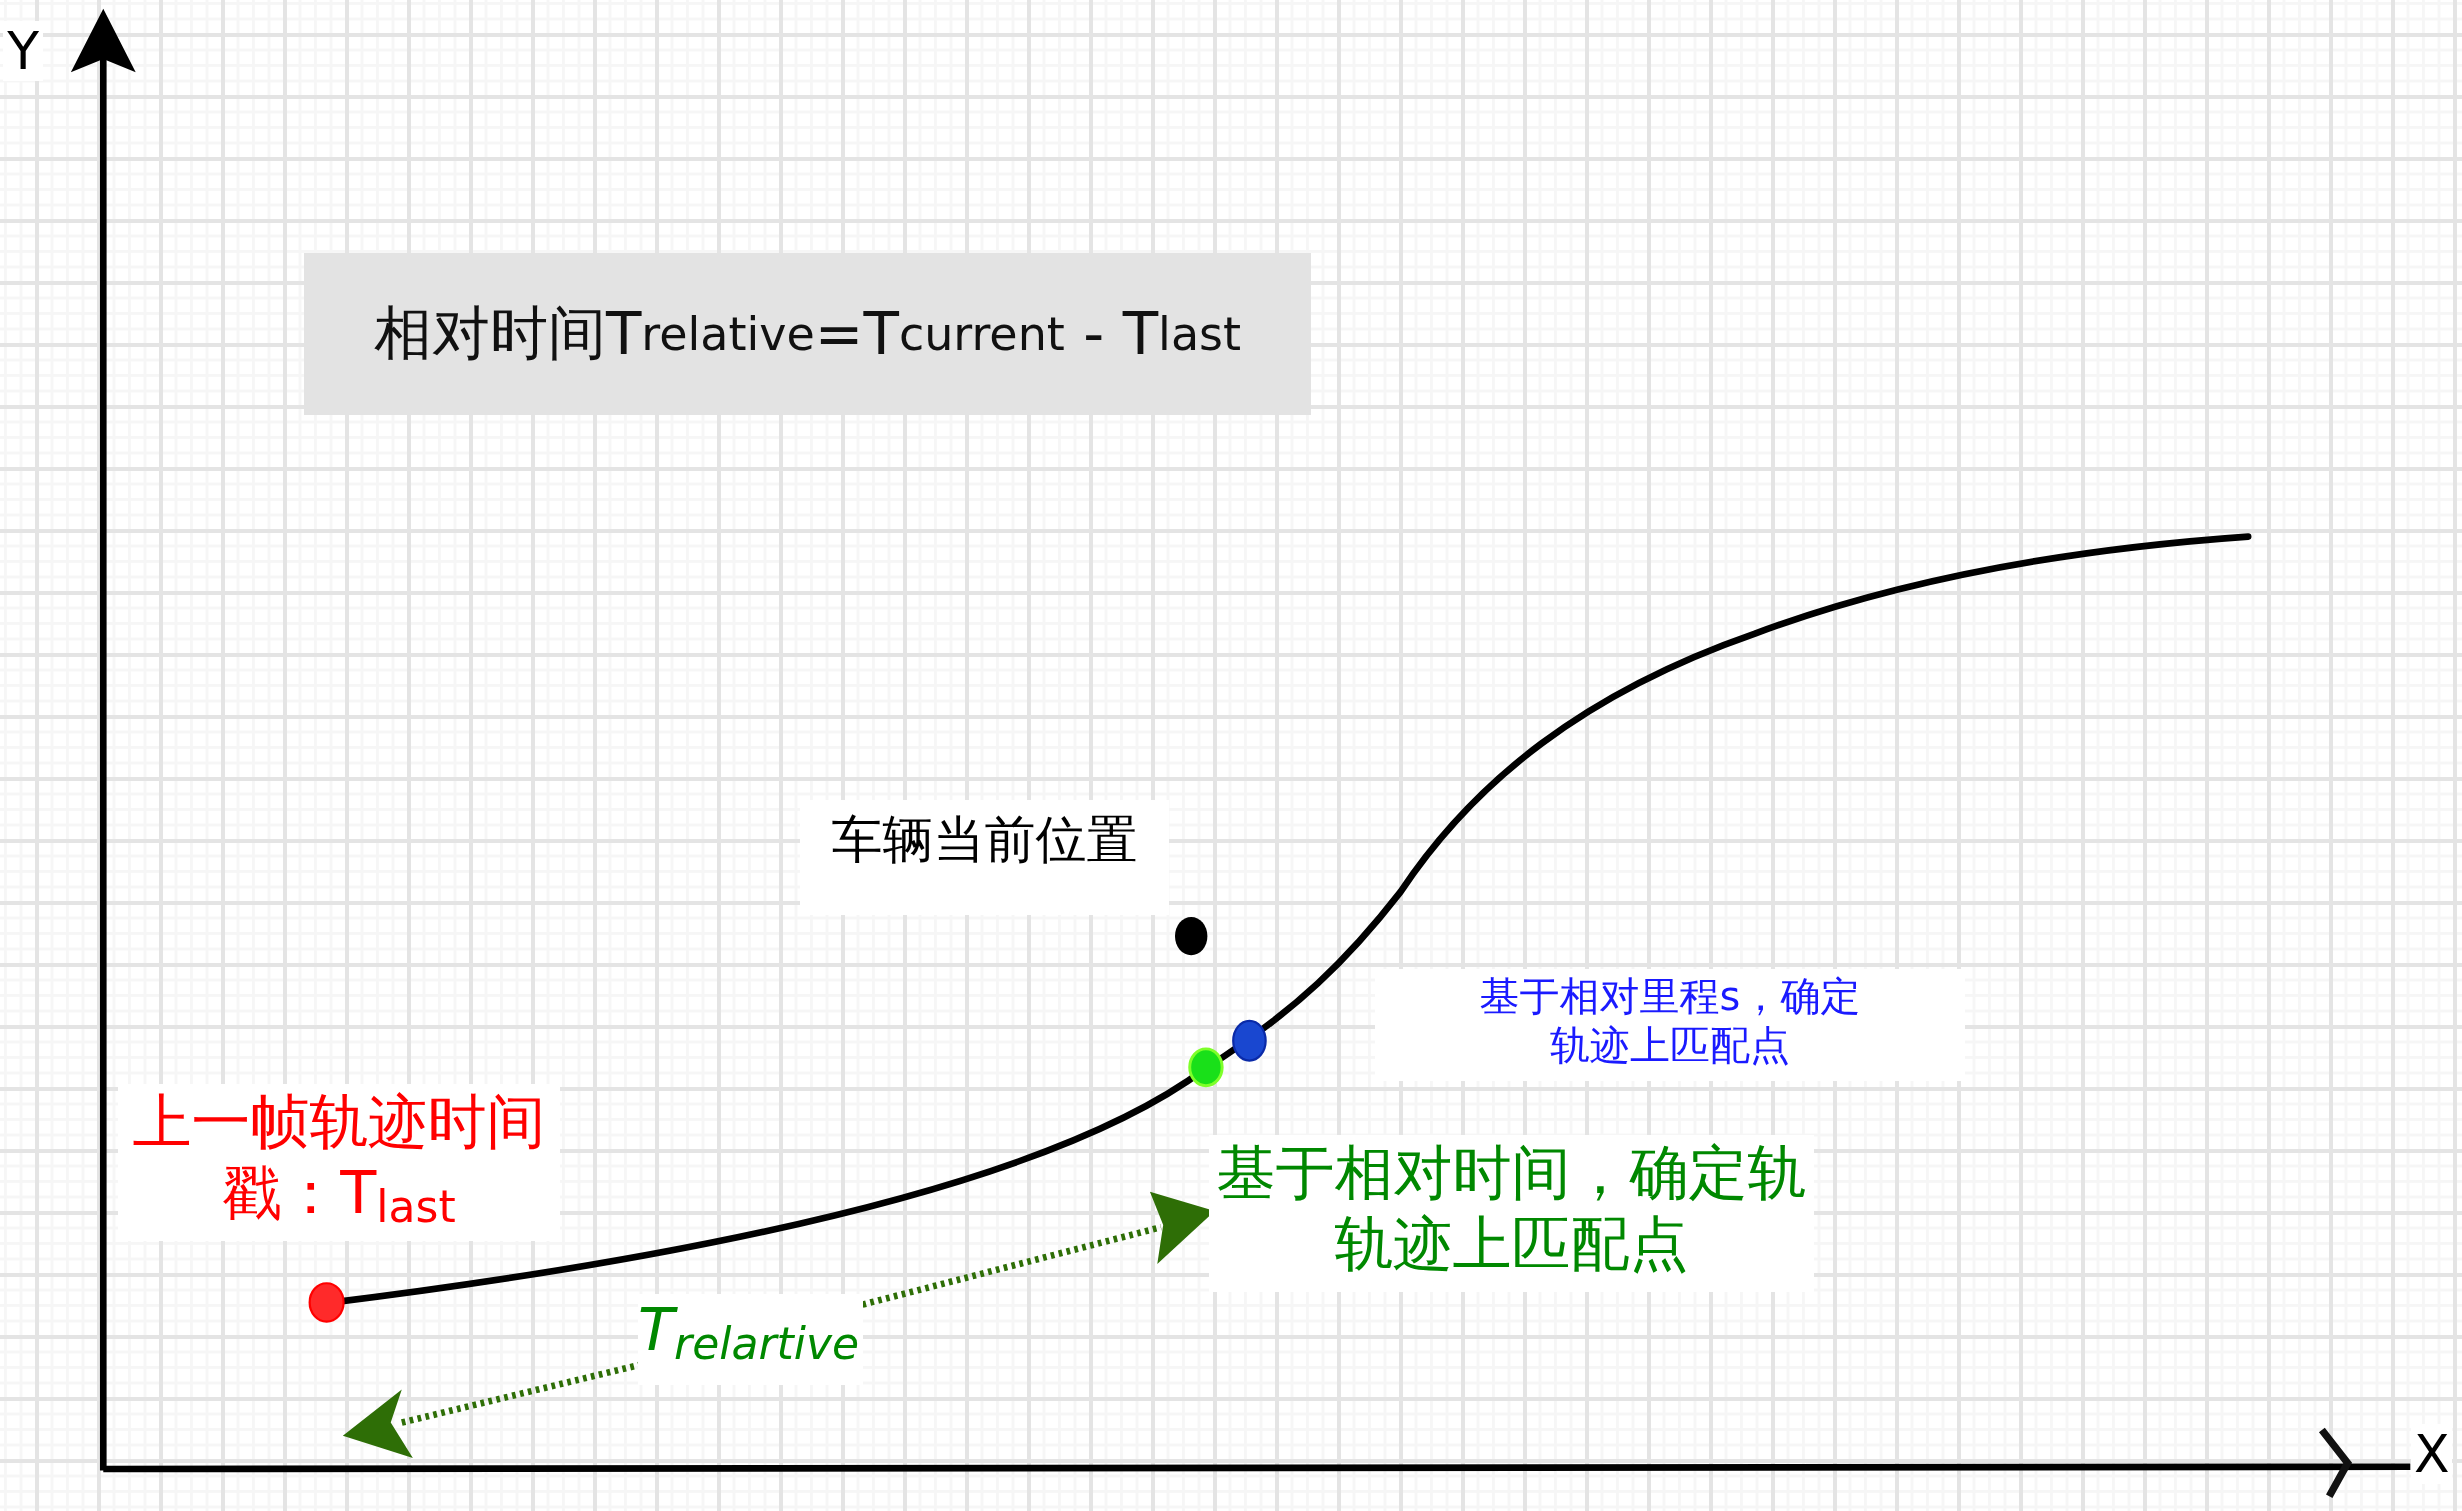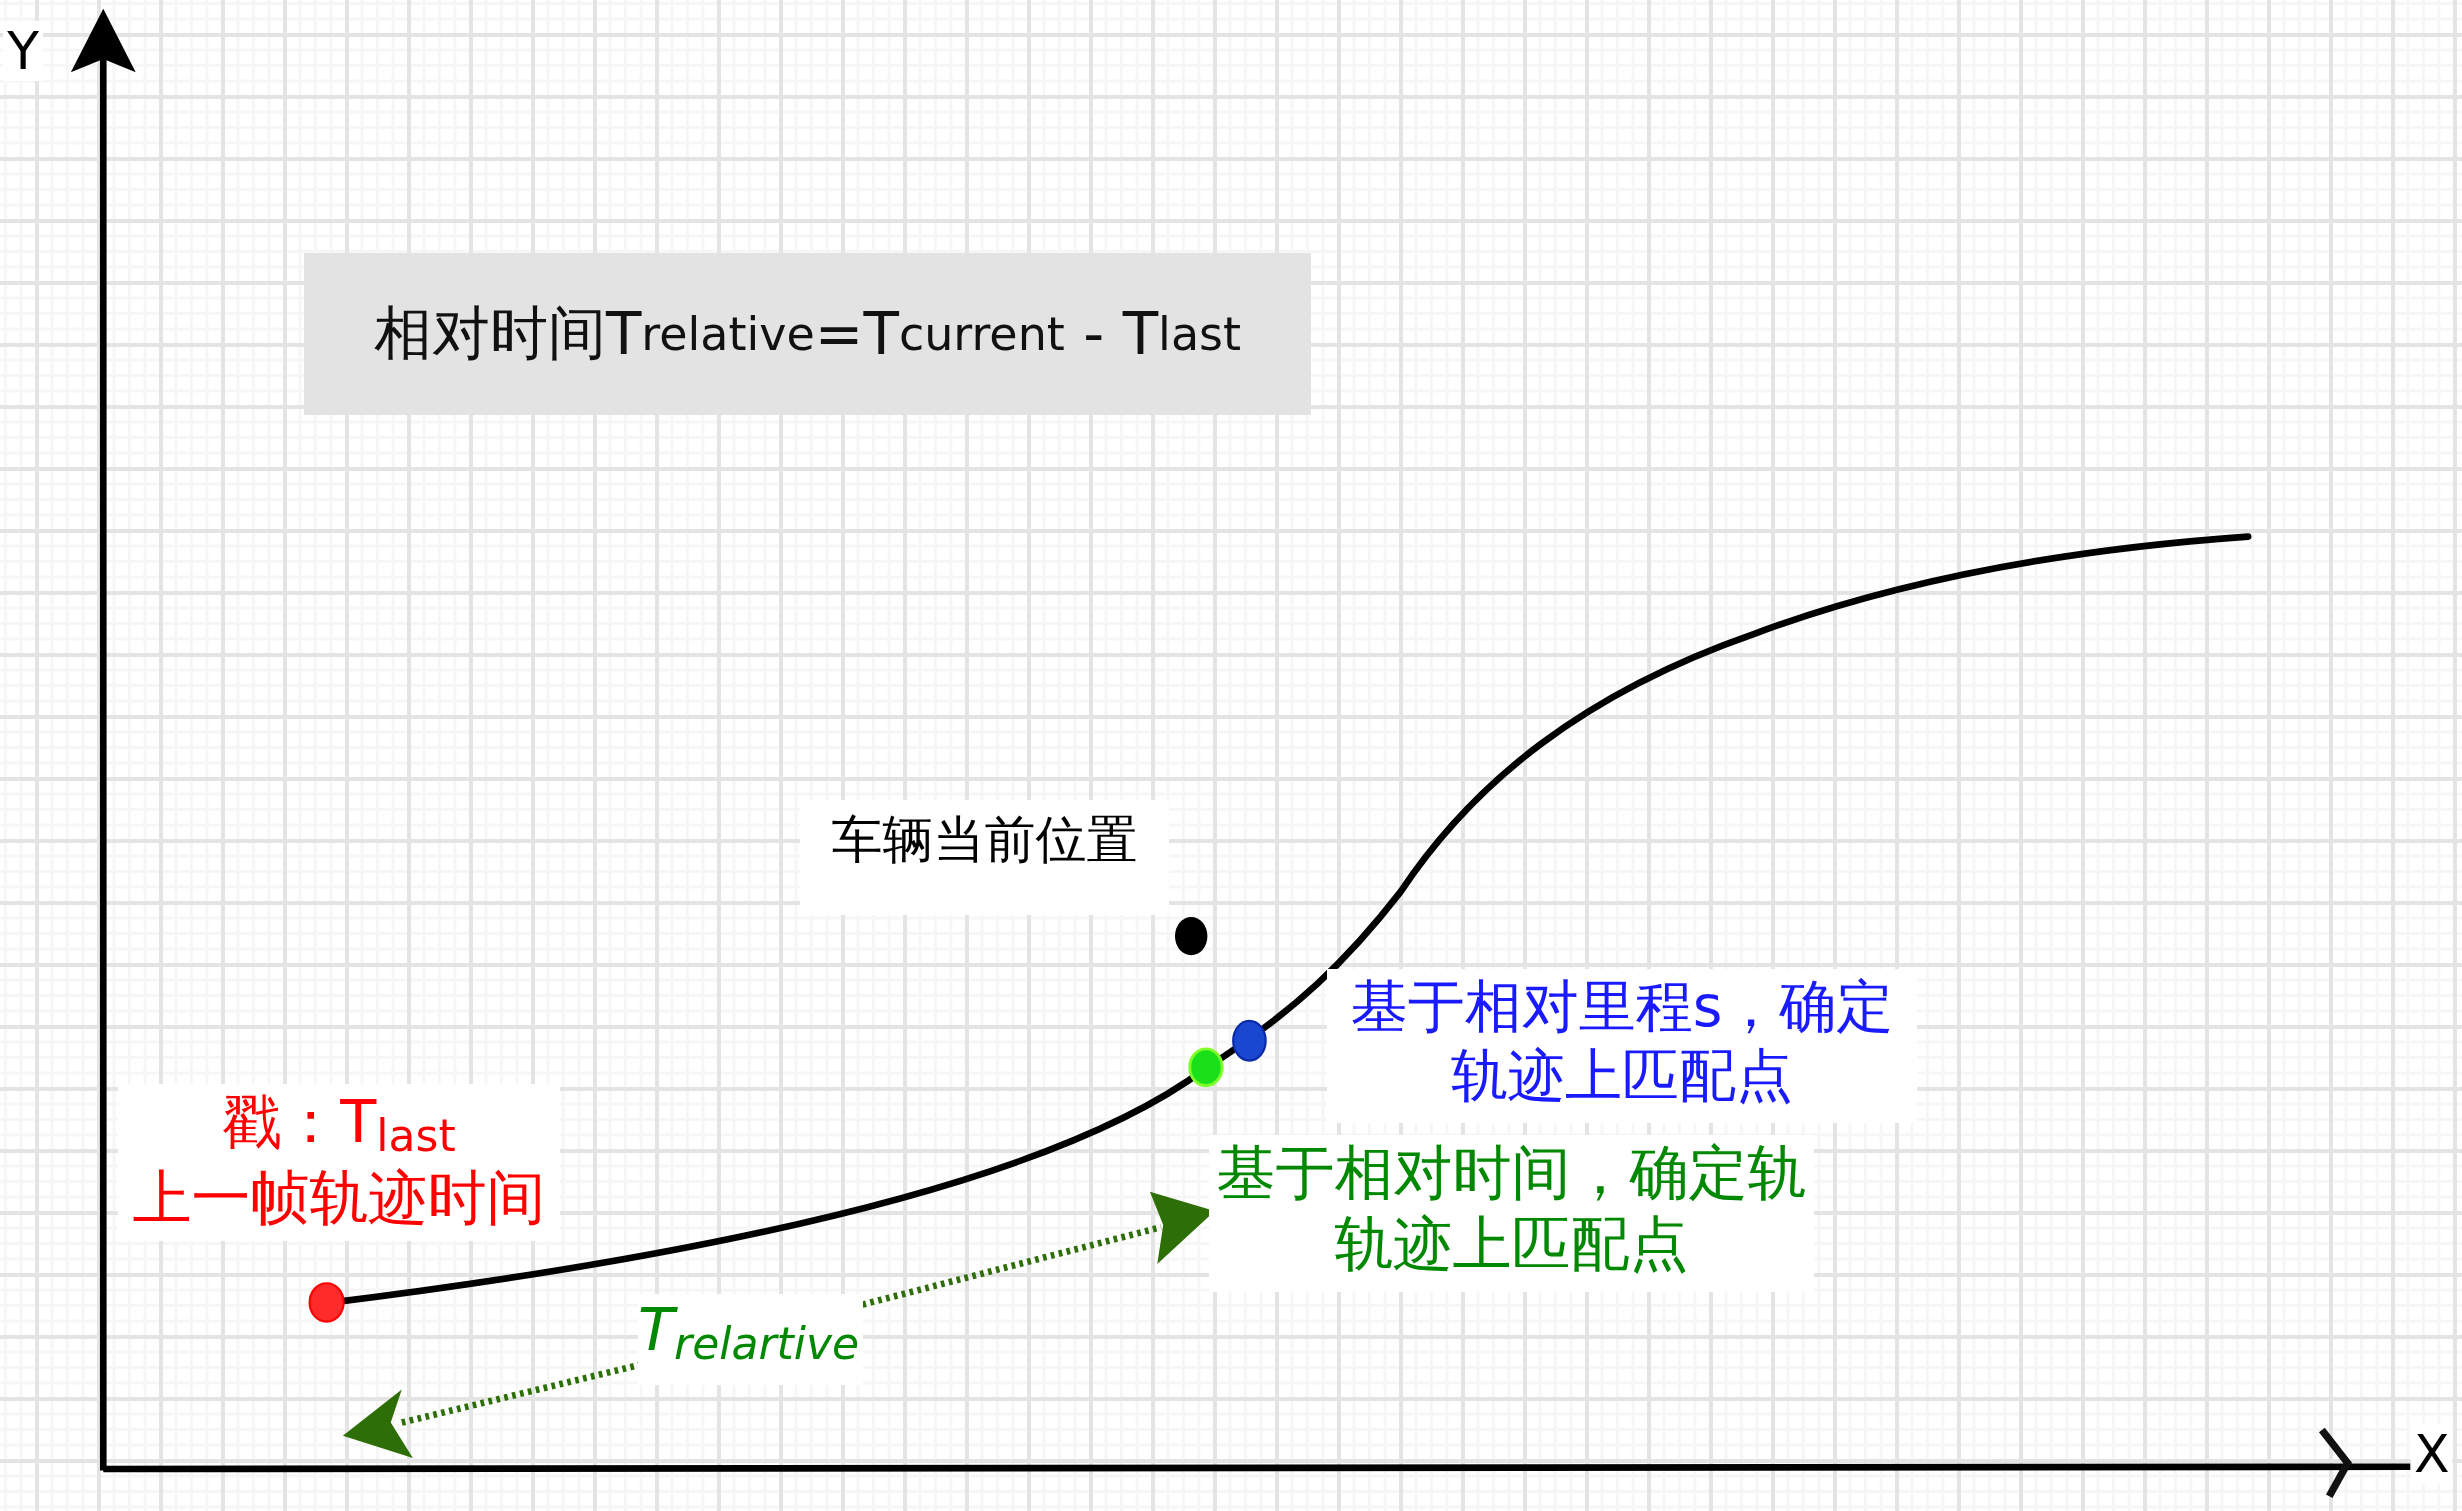--- a/index.html
+++ b/index.html
@@ -70,25 +70,25 @@
     <span>T</span>
     <span class="sub">current</span>
     <span style="white-space:pre;"> - </span>
     <span>T</span>
     <span class="sub">last</span>
 </div>
 
 <div class="lbl" style="left:800px; top:800px; width:369px; font-size:51px; color:#000; padding:8.8px 0 44px;">车辆当前位置</div>
 
 <div class="lbl" style="left:118px; top:1084px; width:442px; font-size:59px; color:#ff0000; padding:1.5px 0 7.4px;">
+  <div>上一帧轨迹时间</div>
   <div><span>戳：</span><span>T</span><span class="sub-s">last</span></div>
-  <div>上一帧轨迹时间</div>
 </div>
 
-<div class="lbl" style="left:1327px; top:969px; width:590px; font-size:57px; color:#1a1aff; padding:2.9px 0 11.8px;">
+<div class="lbl" style="left:1375px; top:969px; width:590px; font-size:40px; color:#1a1aff; padding:2.9px 0 11.8px;">
   <div>基于相对里程s，确定</div>
   <div>轨迹上匹配点</div>
 </div>
 
 <div class="lbl" style="left:1209px; top:1135px; width:605px; font-size:59px; color:#008800; padding:1.5px 0 11.8px;">
   <div>基于相对时间，确定轨</div>
   <div>轨迹上匹配点</div>
 </div>
 
 <div class="lbl" style="left:638px; top:1294px; width:225px; font-size:59px; color:#008800; padding:0 0 14.7px; text-align:left;font-style:italic;">

